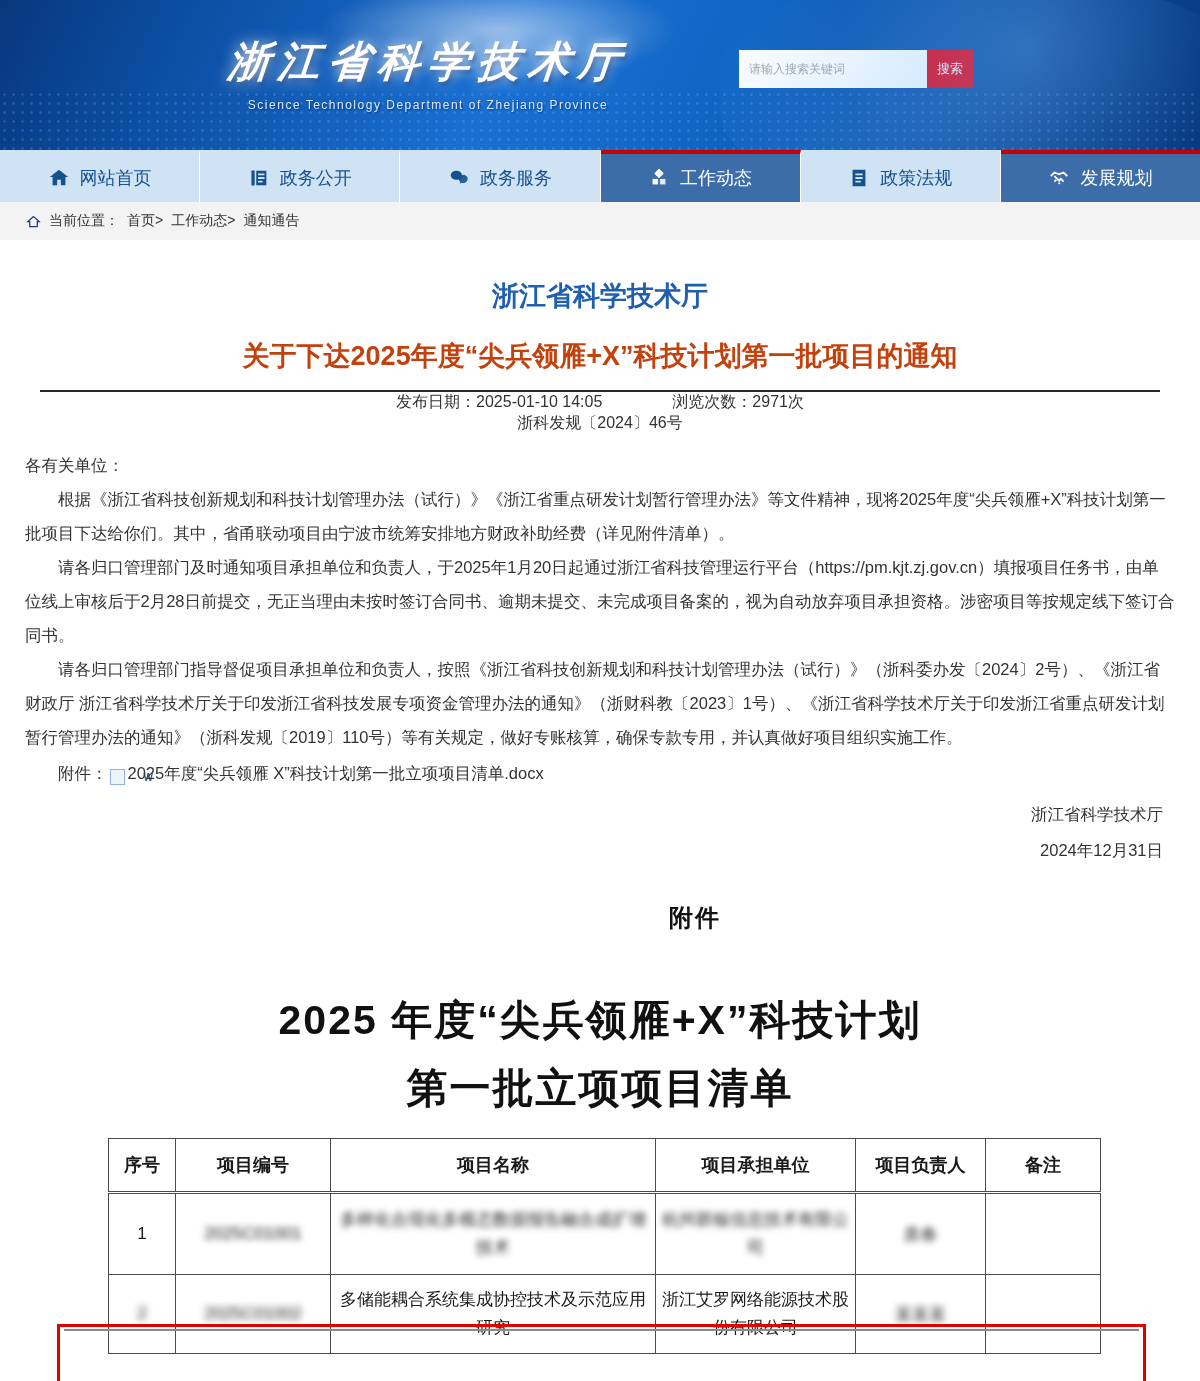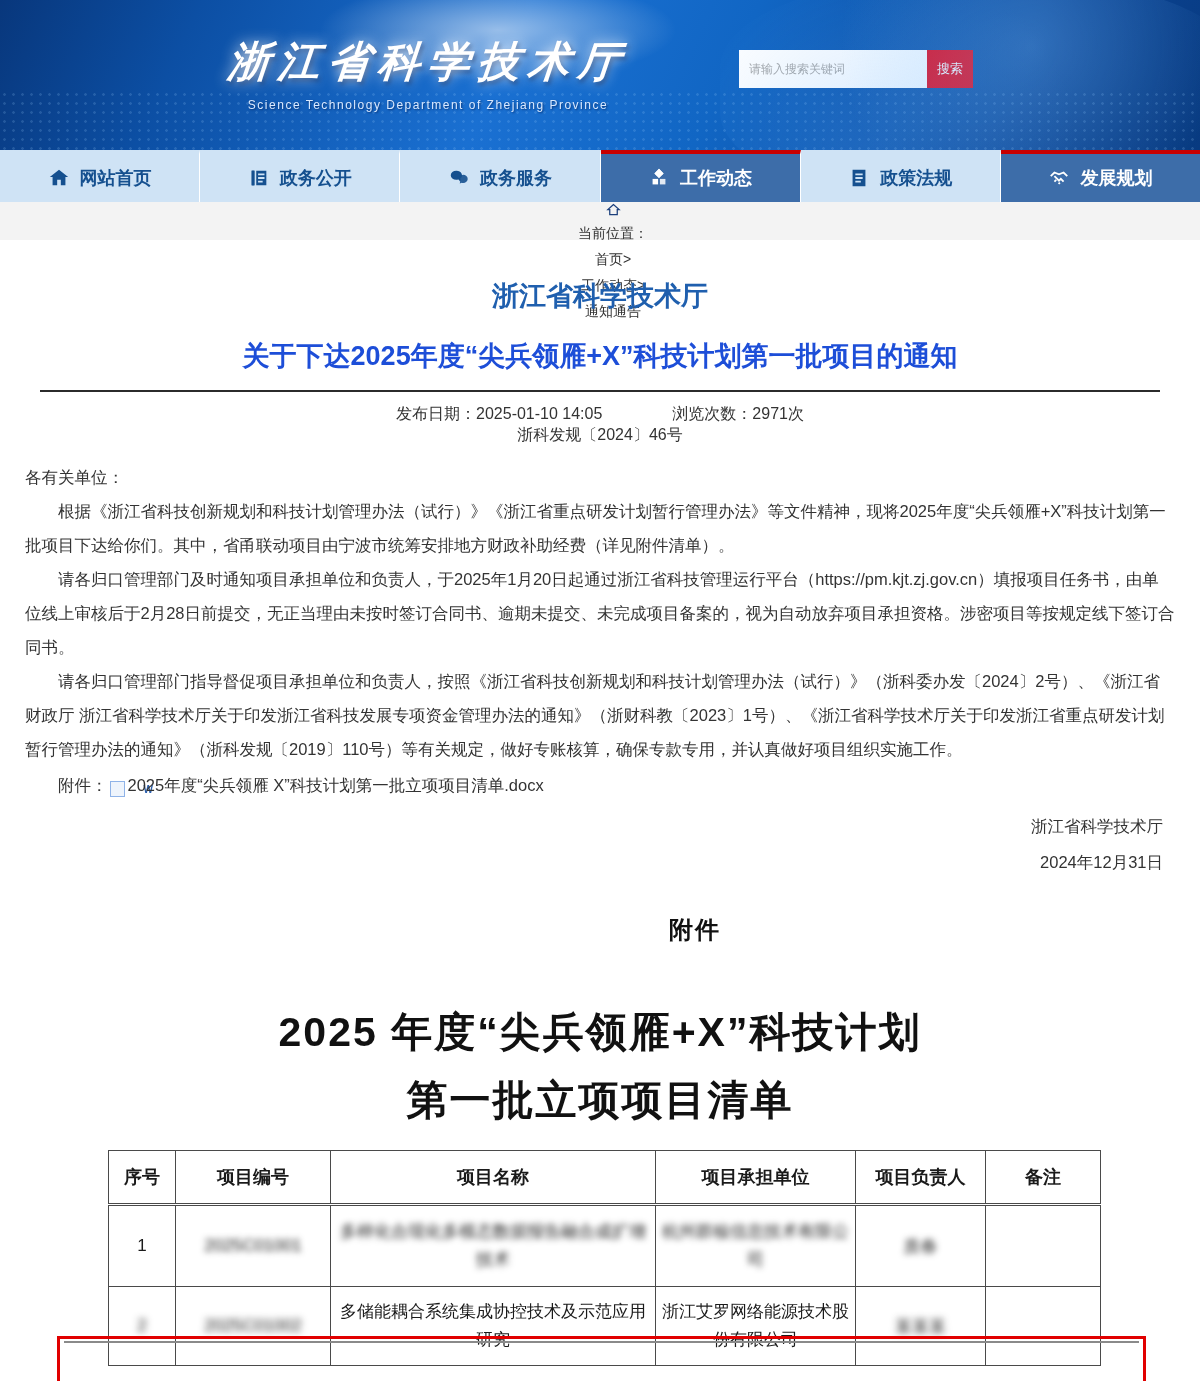--- a/index.html
+++ b/index.html
@@ -27,38 +27,38 @@
   .searchbar { position:absolute; left:739px; top:50px; display:flex; }
   .searchbar input { width:188px; height:38px; border:0; outline:0; padding:0 10px;
     font-size:12px; color:#333; background:#fff; }
   .searchbar input::placeholder { color:#a9a9a9; }
   .search-btn { width:46px; height:38px; border:0; background:#e60012; color:#fff;
     font-size:13px; cursor:pointer; }
 
   
   .nav { display:flex; height:52px; background:#cfe3f5; }
   .nav-item { flex:1; display:flex; align-items:center; justify-content:center; gap:10px;
-    color:#15508f; font-size:18px; font-weight:bold; cursor:pointer;
+    color:#15508f; font-size:18px; font-weight:normal; cursor:pointer;
     border-top:4px solid transparent; border-right:1px solid #fff; position:relative; }
   .nav-item:last-child { border-right:0; }
   .nav-item .nicon { width:22px; height:22px; display:inline-flex; }
   .nav-item.active { background:#3d6da9; color:#fff; border-top:4px solid #c70000; }
 
   
   .breadcrumb { height:38px; background:#f3f3f3; display:flex; align-items:center;
-    padding-left:26px; font-size:14px; color:#333; gap:8px;flex-direction:column; }
+    padding-left:26px; font-size:14px; color:#333; gap:8px; }
   .crumb-link { cursor:pointer; }
   .bicon { width:15px; height:15px; display:inline-flex; color:#1b3f7c; }
 
   
   .article { padding:0 25px; }
   .a-title { margin-top:38px; text-align:center; font-size:27px; font-weight:bold; color:#1f5fae; }
-  .a-subtitle { margin-top:24px; text-align:center; font-size:27px; font-weight:bold; color:#1d4ed8; }
+  .a-subtitle { margin-top:24px; text-align:center; font-size:27px; font-weight:bold; color:#c2410c; }
   .a-rule { margin:16px 15px 0 15px; border-bottom:2px solid #2b2b2b; }
-  .a-meta { margin-top:12px; display:flex; justify-content:center; gap:70px;
+  .a-meta { display:flex; justify-content:center; gap:70px;
     font-size:16px; color:#333; }
   .a-docnum { text-align:center; font-size:16px; color:#333; }
   .a-body { margin-top:14px; font-size:16.5px; color:#333; line-height:34px; }
   .a-body p.indent { text-indent:2em; }
   .attach-line { margin-top:2px; font-size:16.5px; color:#333; text-indent:2em; line-height:34px; }
   .word-icon { display:inline-block; width:15px; height:16px; border:1px solid #8fb3e8;
     background:#eef4fc; color:#2b5fad; font-size:10px; font-weight:bold; text-align:center;
     line-height:15px; vertical-align:-2px; margin:0 3px 0 2px; }
   .attach-name { color:#333; cursor:pointer; }
   .sign-block { margin-top:6px; text-align:right; font-size:16.5px; color:#333;

